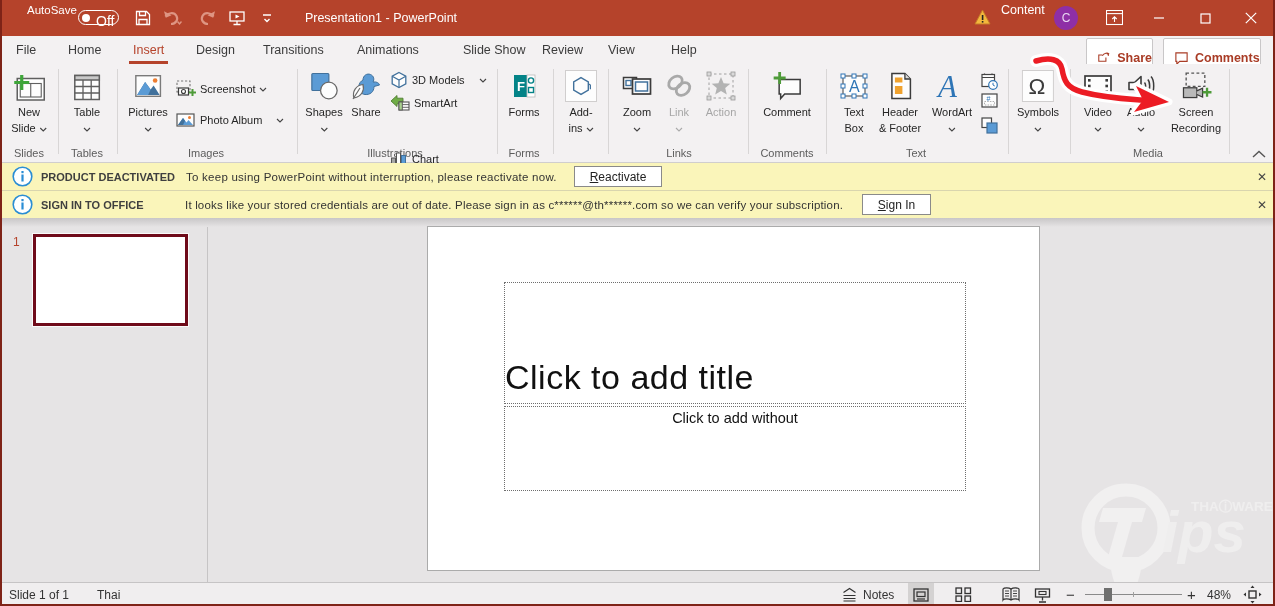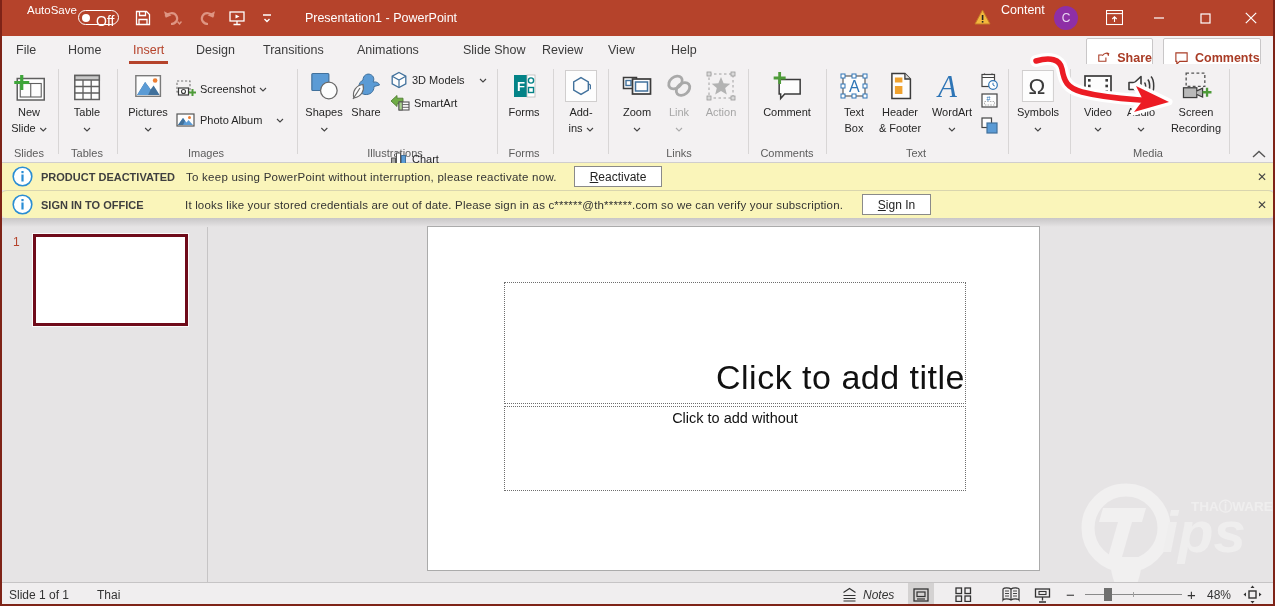--- a/index.html
+++ b/index.html
@@ -40,21 +40,21 @@
 .notif .nbtn { background:#fff; border:1px solid #8a8a8a; font-size:12px; color:#222; display:flex; align-items:center; justify-content:center; position:absolute; }
 .notif .nx { position:absolute; right:8px; font-size:12px; color:#444; }
 
 .content { position:absolute; left:0; top:218px; width:1275px; height:364px; background:#e6e4e5; }
 .topshadow { position:absolute; left:0; top:0; width:1275px; height:9px; background:linear-gradient(#c8c6c7, #e6e4e5); }
 .panel-div { position:absolute; left:207px; top:0; width:1px; height:364px; background:#c6c4c5; }
 .thumb { position:absolute; left:33px; top:16px; width:155px; height:92px; background:#fff; border:3px solid #6f0b1a; outline:1px solid #fafafa; }
 .thumb-num { position:absolute; left:13px; top:17px; font-size:12px; color:#b5432b; }
 .slide { position:absolute; left:427px; top:8px; width:613px; height:345px; background:#fff; border:1px solid #ababab; }
 .ph { position:absolute; border:1px dotted #6e6e6e; }
-.ph-title { left:76px; top:55px; width:462px; height:122px; display:flex; align-items:flex-end; justify-content:flex-end; }
+.ph-title { left:76px; top:55px; width:462px; height:122px; display:flex; align-items:flex-end; justify-content:flex-start; }
 .ph-title span { font-size:34px; color:#111; font-weight:300; margin-bottom:6px; letter-spacing:0.5px; }
 .ph-sub { left:76px; top:179px; width:462px; height:85px; display:flex; align-items:flex-start; justify-content:center; }
 .ph-sub span { font-size:14.5px; color:#111; margin-top:3px; }
 
 .statusbar { position:absolute; left:0; top:582px; width:1275px; height:32px; background:#f0eeef; border-top:1px solid #c6c4c5; font-size:12px; color:#333; z-index:31; }
 .sb-item { position:absolute; top:0; height:23px; display:flex; align-items:center; }
 .winborder { position:absolute; left:0; top:0; width:1275px; height:606px; border:2px solid #7e2317; pointer-events:none; z-index:50; border-top:none; }
 </style>
 </head>
 <body>
@@ -451,21 +451,21 @@
   <svg class="abs" style="left:12px; top:3px;" width="21" height="21" viewBox="0 0 21 21">
       <circle cx="10.5" cy="10.5" r="9.3" fill="#fff" stroke="#2a8dd4" stroke-width="1.6"></circle>
       <rect x="9.4" y="8.5" width="2.2" height="7" fill="#2a8dd4"></rect>
       <rect x="9.4" y="5" width="2.2" height="2.2" fill="#2a8dd4"></rect>
     </svg>
   <span class="head" style="position:absolute; left:41px;">PRODUCT DEACTIVATED</span>
   <span style="position:absolute; left:186px; letter-spacing:0.25px;">To keep using PowerPoint without interruption, please reactivate now.</span>
   <div class="nbtn" style="left:574px; top:3px; width:88px; height:21px;"><span style="text-decoration:underline">R</span>eactivate</div>
   <div class="nx">✕</div>
 </div>
-<div class="notif" style="top:190px; height:28px; border-top:1px solid #d9d5ae;border-radius:7px;">
+<div class="notif" style="top:190px; height:28px; border-top:1px solid #d9d5ae;">
   <svg class="abs" style="left:12px; top:3px;" width="21" height="21" viewBox="0 0 21 21">
       <circle cx="10.5" cy="10.5" r="9.3" fill="#fff" stroke="#2a8dd4" stroke-width="1.6"></circle>
       <rect x="9.4" y="8.5" width="2.2" height="7" fill="#2a8dd4"></rect>
       <rect x="9.4" y="5" width="2.2" height="2.2" fill="#2a8dd4"></rect>
     </svg>
   <span class="head" style="position:absolute; left:41px;">SIGN IN TO OFFICE</span>
   <span style="position:absolute; left:185px; letter-spacing:0.18px;">It looks like your stored credentials are out of date. Please sign in as c******@th******.com so we can verify your subscription.</span>
   <div class="nbtn" style="left:862px; top:3px; width:69px; height:21px;"><span style="text-decoration:underline">S</span>ign In</div>
   <div class="nx">✕</div>
 </div>
@@ -486,21 +486,21 @@
 </div>
 
 <div class="statusbar">
   <div class="sb-item" style="left:9px;">Slide 1 of 1</div>
   <div class="sb-item" style="left:97px;">Thai</div>
   <div class="sb-item" style="left:841px;">
     <svg width="17" height="15" viewBox="0 0 17 15">
         <path d="M2.5 5.5 L8.5 1.5 L14.5 5.5" fill="none" stroke="#333" stroke-width="1.2"></path>
         <path d="M2.5 8.5 h12 M2.5 11.5 h12 M2.5 14 h12" stroke="#333" stroke-width="1.1"></path>
       </svg>
-    <span style="margin-left:5px;font-style:italic;">Notes</span>
+    <span style="margin-left:5px;">Notes</span>
   </div>
   <div class="sb-item" style="left:908px; width:26px; height:23px; background:#d4d2d2; justify-content:center;">
     <svg width="16" height="14" viewBox="0 0 16 14">
         <rect x="1" y="1" width="14" height="12" fill="none" stroke="#333" stroke-width="1.3"></rect>
         <rect x="4" y="4" width="8" height="4.5" fill="none" stroke="#333" stroke-width="1.2"></rect>
         <path d="M4 11h8" stroke="#333" stroke-width="1.2"></path>
       </svg>
   </div>
   <div class="sb-item" style="left:955px;">
     <svg width="17" height="15" viewBox="0 0 17 15">

